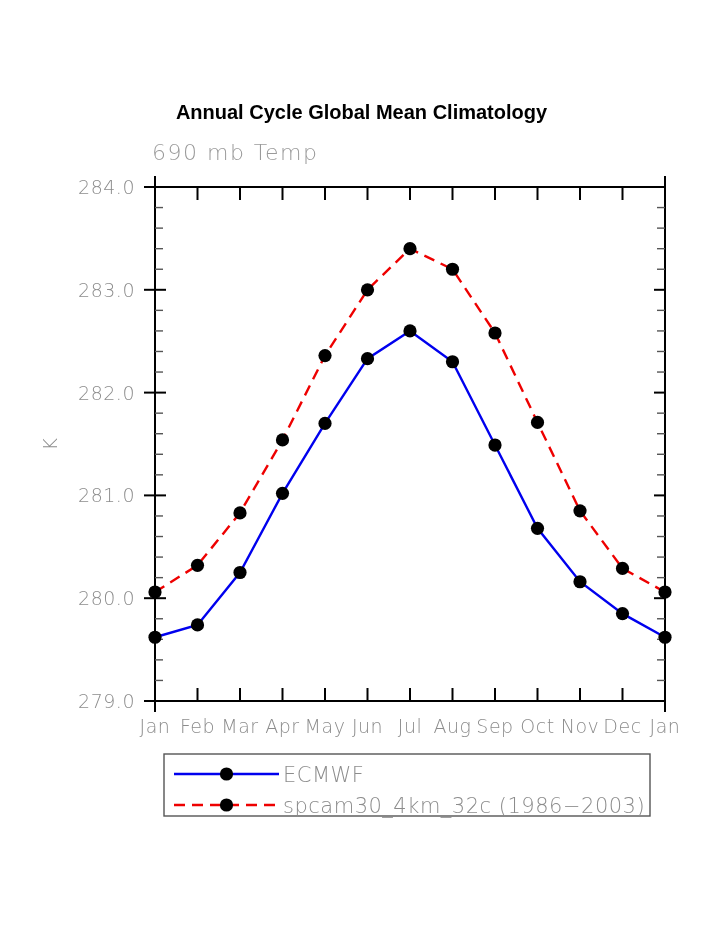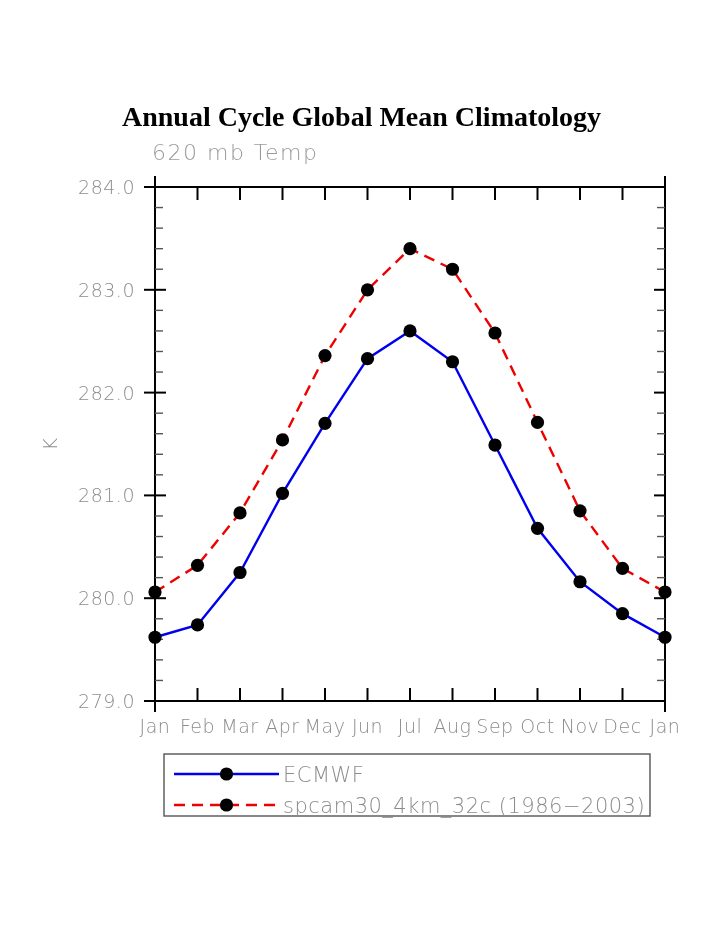--- a/index.html
+++ b/index.html
@@ -9,23 +9,23 @@
     font-family:"DejaVu Sans", sans-serif;
     overflow:hidden;
     position:relative;
   }
   #fig{position:absolute;left:0;top:0;width:723px;height:935px;}
 
   .ttl{
     position:absolute;
     left:0;right:0;top:101px;
     text-align:center;
-    font-family:Liberation Serif, serif;
+    font-family:Liberation Sans, sans-serif;
     font-weight:bold;
-    font-size:28px;
+    font-size:20px;
     color:#000000;
     letter-spacing:0px;
     white-space:nowrap;
   }
   .subttl{
     position:absolute;
     left:152px;top:140px;
     font-family:"DejaVu Sans", sans-serif;
     font-weight:300;
     font-size:22px;
@@ -52,21 +52,21 @@
   .tickmaj{stroke:#000000;stroke-width:2;}
   .tickmin{stroke:#555555;stroke-width:1.4;}
   .legbox{fill:none;stroke:#555555;stroke-width:1.4;}
 </style>
 </head>
 <body>
 
 <div id="fig">
 
   <div class="ttl">Annual Cycle Global Mean Climatology</div>
-  <div class="subttl">620 mb Temp</div>
+  <div class="subttl">690 mb Temp</div>
 
   <svg id="plot" width="723" height="935">
       <g>
         <line x1="155" y1="187" x2="155" y2="701" class="axline"></line>
         <line x1="155" y1="187" x2="665" y2="187" class="axline"></line>
         <line x1="155" y1="701" x2="665" y2="701" class="axline"></line>
         <line x1="665" y1="187" x2="665" y2="701" class="axline"></line>
       </g>
       <g>
         <line x1="144" y1="701" x2="166" y2="701" class="tickmaj"></line>

